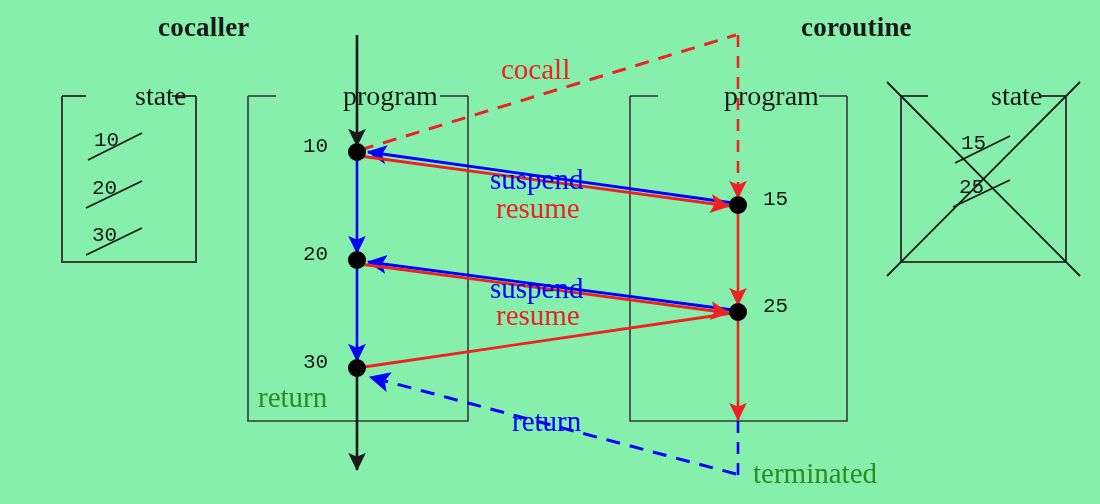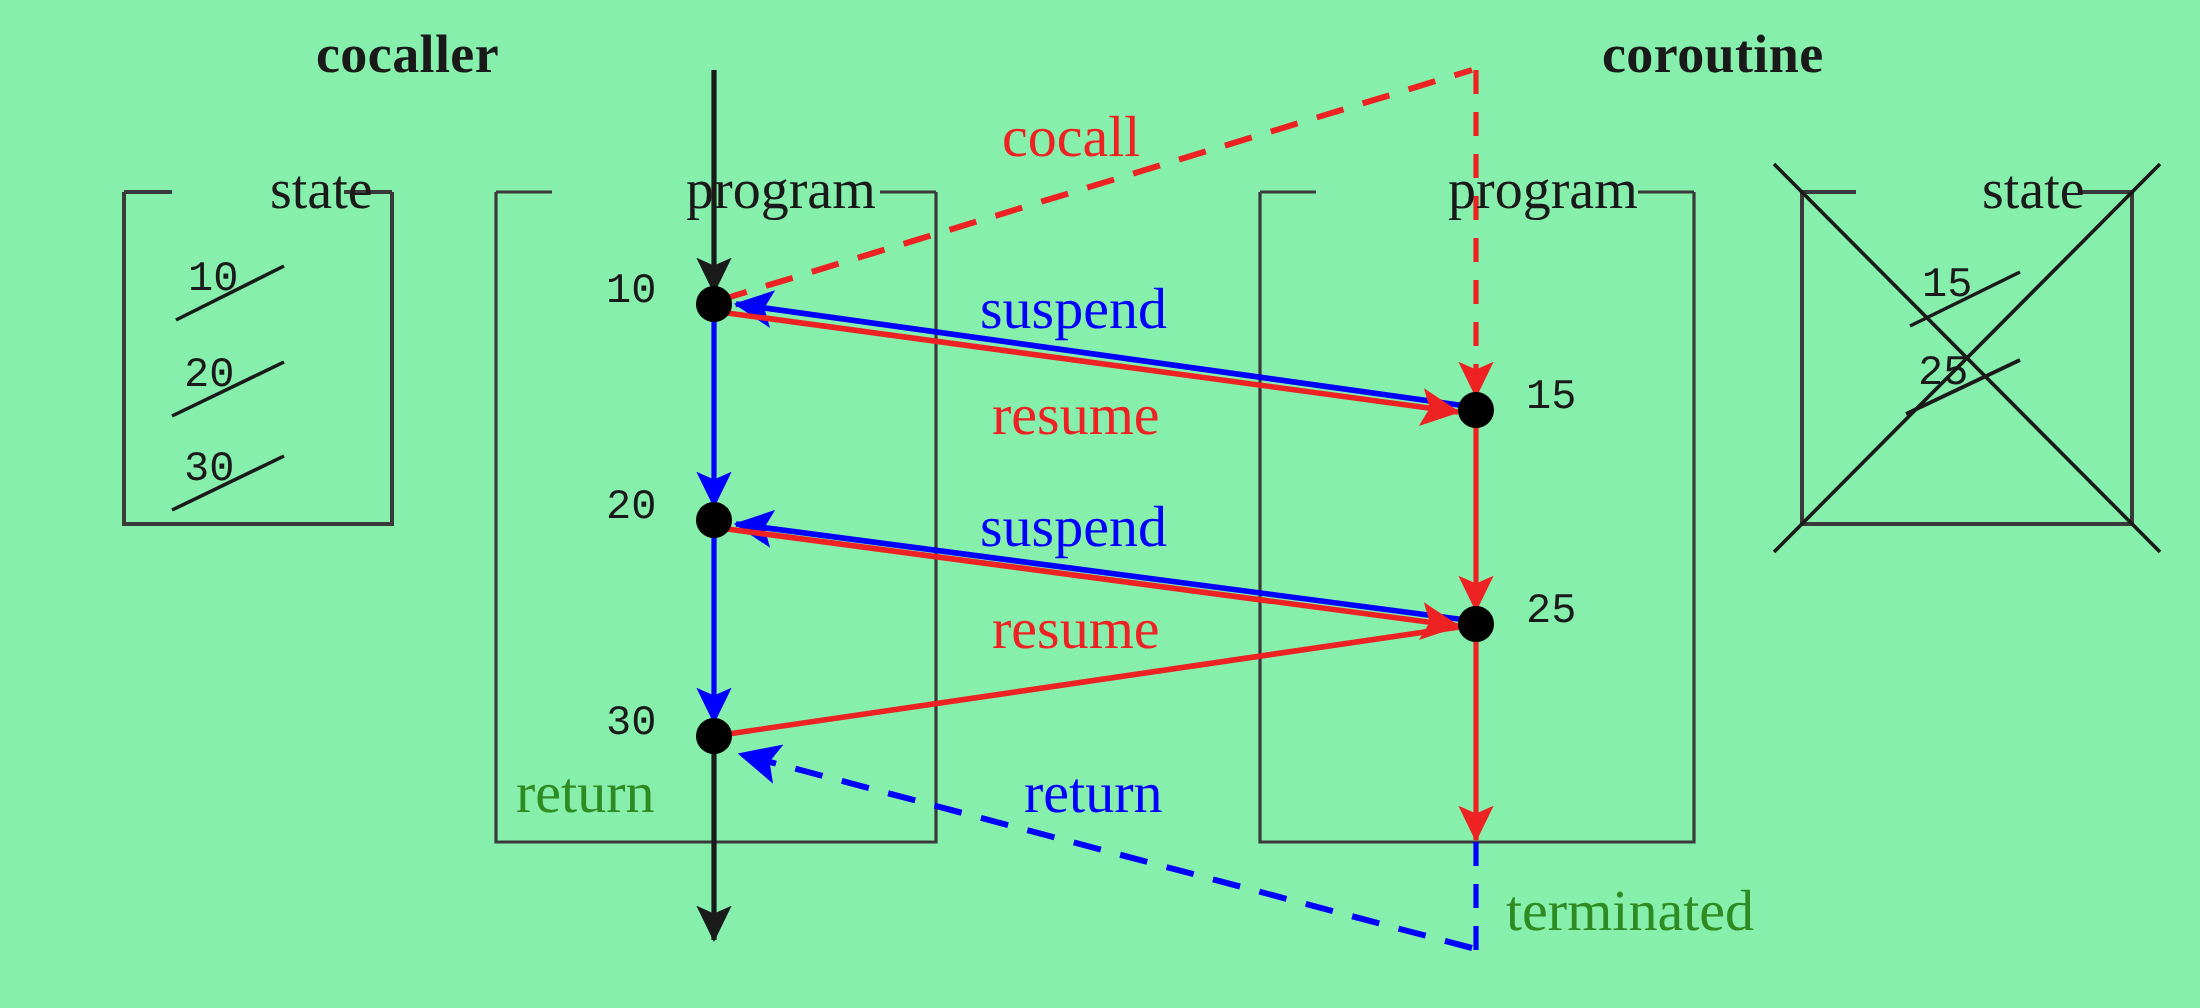--- a/index.html
+++ b/index.html
@@ -9,21 +9,21 @@
     color:#1a1a1a;
     overflow:hidden;
   }
   #stage{position:relative;width:1100px;height:504px;background:#86efac;}
   svg#canvas{position:absolute;left:0;top:0;width:1100px;height:504px;}
   .lbl{position:absolute;white-space:nowrap;line-height:1;}
   .hdr{font-weight:bold;font-size:27px;letter-spacing:.2px;}
   .boxname{font-size:28px;margin-left:42px;}
   .num{font-size:21px;font-family:Liberation Mono, monospace;}
   .edge-lbl{font-size:29px;}
-  .blue{color:#0000ff;}
+  .blue{color:#0000ff;margin-top:24px;}
   .red{color:#ee2222;}
   .green{color:#2e8b22;}
   .black{color:#1a1a1a;}
 </style>
 </head>
 <body>
 
 <div id="stage">
 
   <svg id="canvas" viewBox="0 0 1100 504" xmlns="http://www.w3.org/2000/svg">
@@ -122,21 +122,21 @@
 
   <div class="lbl boxname black" style="left:301px;top:82px;">program</div>
   <div class="lbl num black" style="left:303px;top:136px;">10</div>
   <div class="lbl num black" style="left:303px;top:244px;">20</div>
   <div class="lbl num black" style="left:303px;top:352px;">30</div>
   <div class="lbl edge-lbl green" style="left:258px;top:383px;">return</div>
 
   <div class="lbl boxname black" style="left:682px;top:82px;">program</div>
   <div class="lbl num black" style="left:763px;top:189px;">15</div>
   <div class="lbl num black" style="left:763px;top:296px;">25</div>
-  <div class="lbl edge-lbl green" style="left:753px;top:442px;text-align:right;">terminated</div>
+  <div class="lbl edge-lbl green" style="left:753px;top:459px;text-align:right;">terminated</div>
 
   <div class="lbl edge-lbl red" style="left:501px;top:55px;">cocall</div>
   <div class="lbl edge-lbl blue" style="left:490px;top:141px;">suspend</div>
   <div class="lbl edge-lbl red" style="left:496px;top:194px;">resume</div>
   <div class="lbl edge-lbl blue" style="left:490px;top:250px;">suspend</div>
   <div class="lbl edge-lbl red" style="left:496px;top:301px;">resume</div>
   <div class="lbl edge-lbl blue" style="left:512px;top:383px;text-align:right;">return</div>
 
 </div>
 

